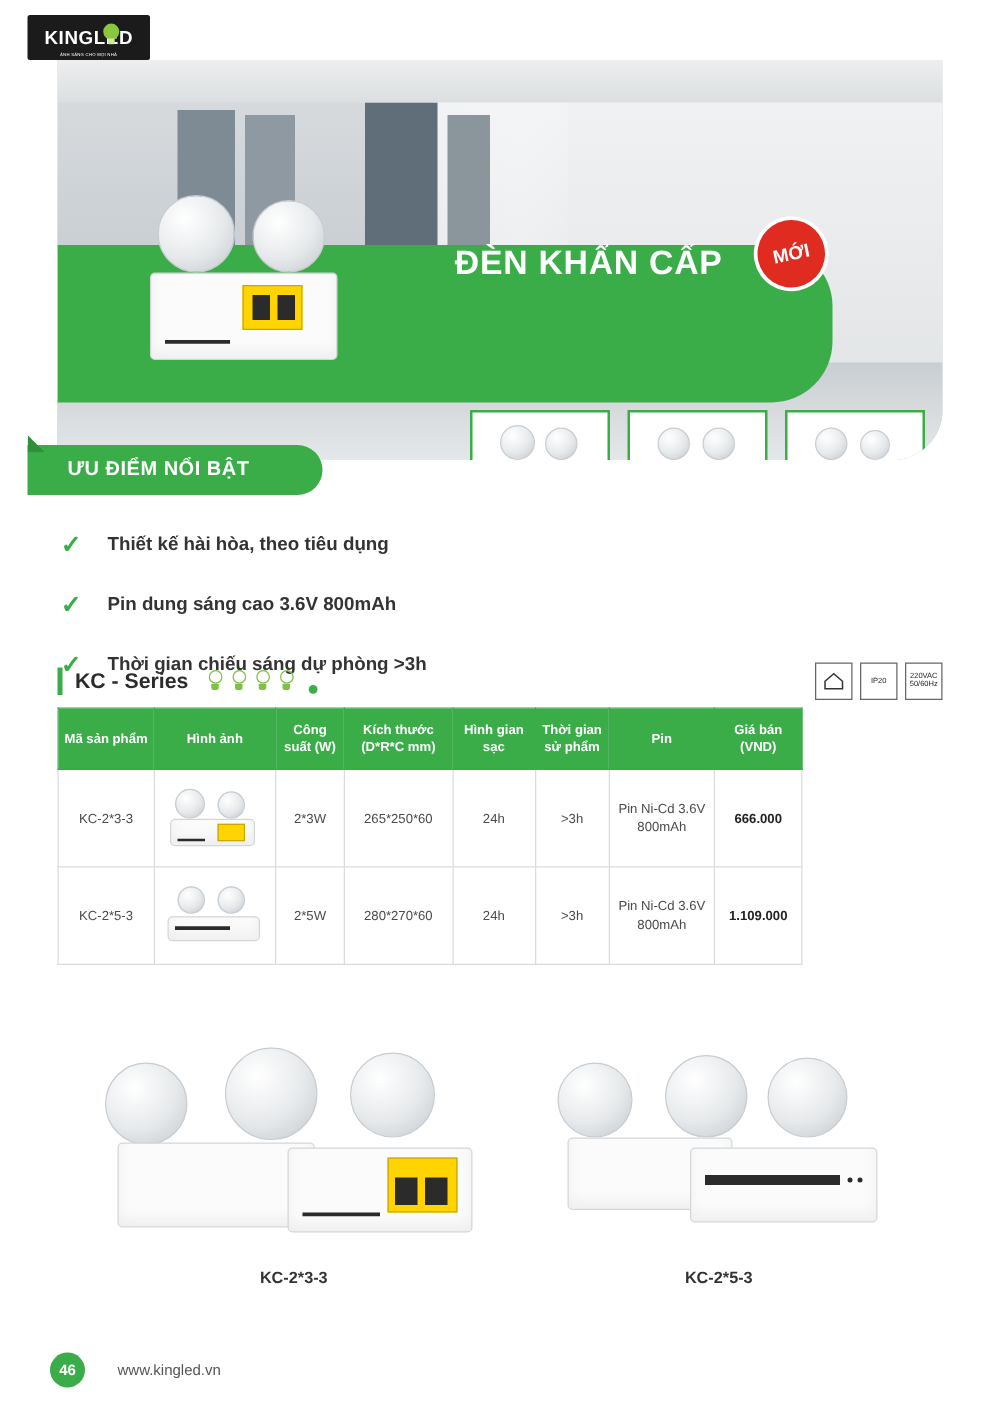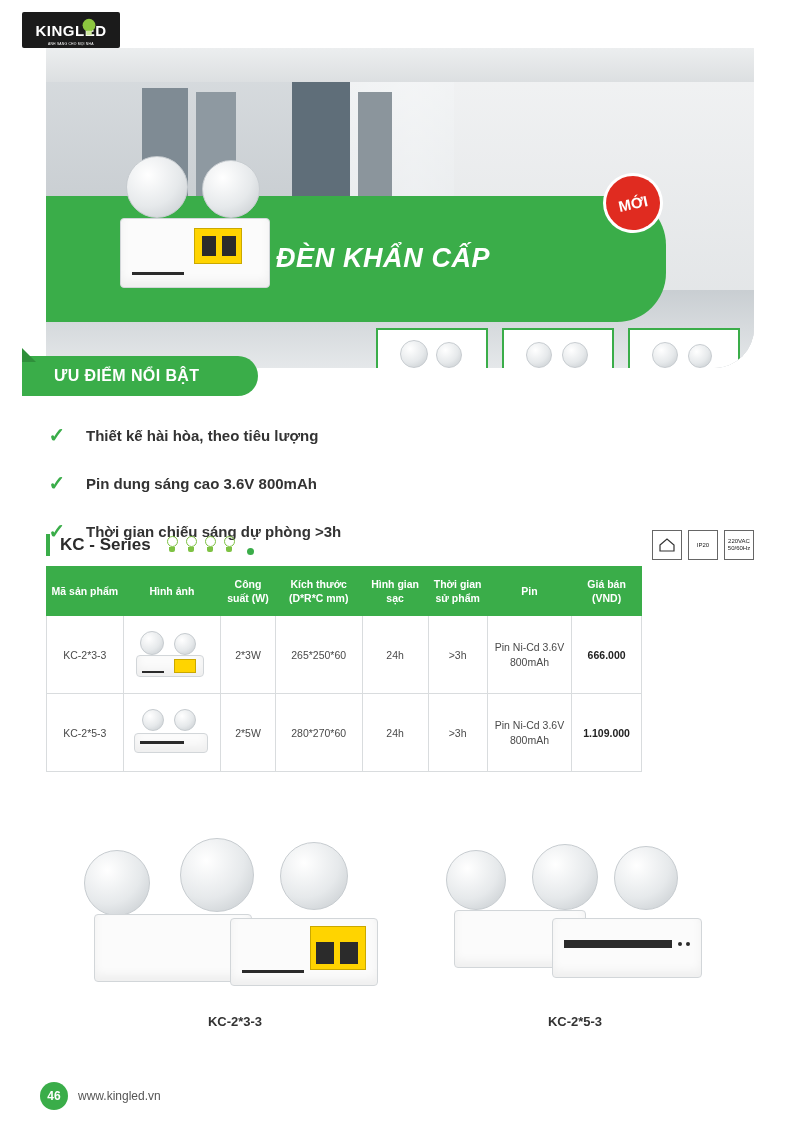--- a/index.html
+++ b/index.html
@@ -58,23 +58,22 @@
   .hall .wallR { position:absolute; right:0; top:0; width:300px; height:320px;
     background: linear-gradient(180deg,#f2f3f4,#dfe2e4); }
   .hall .ceil { position:absolute; left:0; top:0; width:708px; height:34px;
     background: linear-gradient(180deg,#eceeef,#dcdfe1); }
 
   .green-band {
     position: absolute; left: 0; top: 148px;
     width: 620px; height: 126px;
     background: #3aad49;
     border-radius: 0 49px 49px 0;
-    display: flex; flex-direction: column; justify-content: center;
+    display: flex; flex-direction: row; justify-content: center;
     padding-left: 230px;
-    font-style: italic;
   }
   .band-title {
     color: #ffffff; font-size: 27px; font-weight: bold; letter-spacing: .6px;
     line-height: 1.1;
   }
   .band-sub { color: #ffffff; font-size: 14px; margin-top: 4px; }
 
   .badge-new {
     position: absolute; left: 560px; top: 128px;
     width: 54px; height: 54px; border-radius: 50%;
@@ -168,21 +167,21 @@
   .prod-area { position: absolute; left: 0; top: 828px; width: 800px; height: 230px; }
   .prod { position: absolute; }
   .prod-cap { position: absolute; font-size: 13px; font-weight: bold; color: #333; text-align: center; }
 
   
   .footer { position: absolute; left: 40px; bottom: 22px; display: flex; align-items: center; }
   .pagenum {
     width: 28px; height: 28px; border-radius: 50%; background: #3aad49; color: #fff;
     display: flex; align-items: center; justify-content: center; font-size: 12px; font-weight: bold;
   }
-  .siteurl { margin-left: 10px; font-size: 12px; color: #555; }
+  .siteurl { margin-left: 26px; font-size: 12px; color: #555; }
 </style>
 </head>
 <body>
 
 <div class="page">
 
   <div class="logo-box">
     <span class="logo-text">KINGLED</span>
     <span class="logo-sub">ÁNH SÁNG CHO MỌI NHÀ</span>
     <svg class="logo-bulb" viewBox="0 0 24 24">
@@ -242,21 +241,21 @@
         </div>
       </div>
     </div>
   </div>
 
   <div class="adv-tab">ƯU ĐIỂM NỔI BẬT</div>
 
   <div class="adv-list">
     <div class="adv-item">
       <span class="check">✓</span>
-      <span class="adv-text">Thiết kế hài hòa, theo tiêu lượng</span>
+      <span class="adv-text">Thiết kế hài hòa, theo tiêu dụng</span>
     </div>
     <div class="adv-item">
       <span class="check">✓</span>
       <span class="adv-text">Pin dung sáng cao 3.6V 800mAh</span>
     </div>
     <div class="adv-item">
       <span class="check">✓</span>
       <span class="adv-text">Thời gian chiếu sáng dự phòng &gt;3h</span>
     </div>
   </div>

